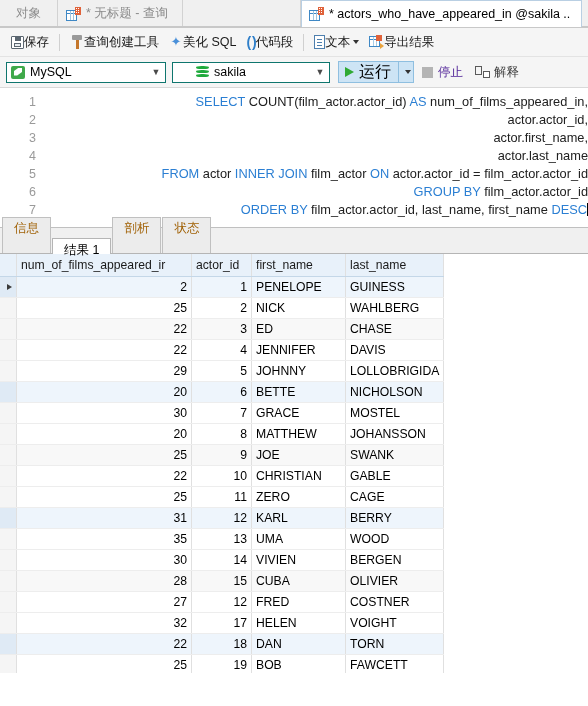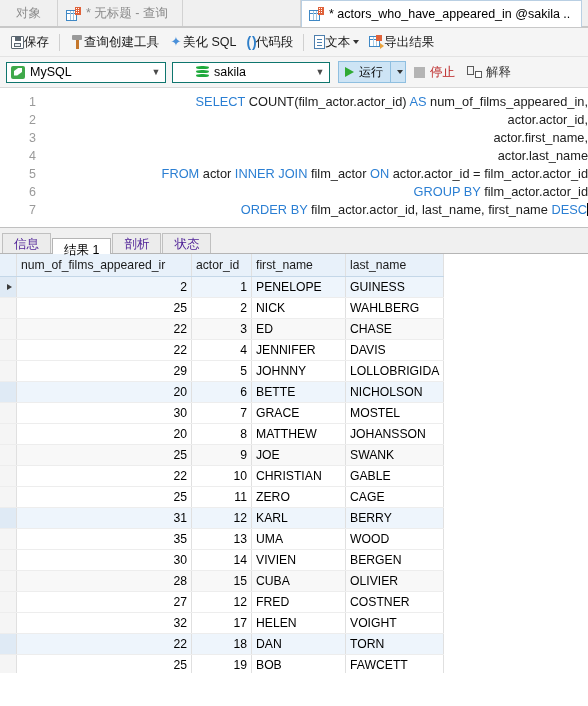--- a/index.html
+++ b/index.html
@@ -307,36 +307,36 @@
   .runbtn {
     height: 22px;
     display: flex; align-items: center;
     background: #cde4f5;
     border: 1px solid #8fbfe0;
     box-sizing: border-box;
   }
   .runbtn .rmain {
     display: flex; align-items: center; gap: 5px;
     padding: 0 7px 0 6px; height: 100%;
-    font-size: 12px;
+    font-size: 16px;
   }
   .runbtn .rsplit {
     border-left: 1px solid #8fbfe0;
     width: 14px; height: 100%;
     display: flex; align-items: center; justify-content: center;
   }
   .play {
     width: 0; height: 0;
     border-left: 9px solid #2faa33;
     border-top: 5.5px solid transparent;
     border-bottom: 5.5px solid transparent;
   }
   .stopbtn {
     display: flex; align-items: center; gap: 5px;
-    margin-left: 8px; font-size: 12.5px; color: #b91c1c;
+    margin-left: 8px; font-size: 12.5px; color: #4c1d95;
   }
   .stop-square {
     width: 11px; height: 11px; background: #b4b4b4;
   }
   .explainbtn {
     display: flex; align-items: center; gap: 4px;
     margin-left: 12px; font-size: 12.5px; color: #3c3c3c;
   }
   .ico-explain {
     position: relative; width: 15px; height: 12px; flex: 0 0 auto;
@@ -394,25 +394,25 @@
   .restabs {
     height: 25px;
     background: #f0f0f0;
     display: flex;
     align-items: flex-end;
     padding-left: 2px;
     border-bottom: 1px solid #b5b5b5;
     position: relative;
   }
   .rtab {
-    height: 20px;
+    height: 36px;
     line-height: 20px;
     padding: 0 11px;
     font-size: 12.5px;
-    color: #4c1d95;
+    color: #a16207;
     background: #ececec;
     border: 1px solid #c0c0c0;
     border-bottom: none;
     margin-right: 1px;
     box-sizing: border-box;
     white-space: nowrap;
   }
   .rtab.active {
     background: #ffffff;
     height: 16px;

